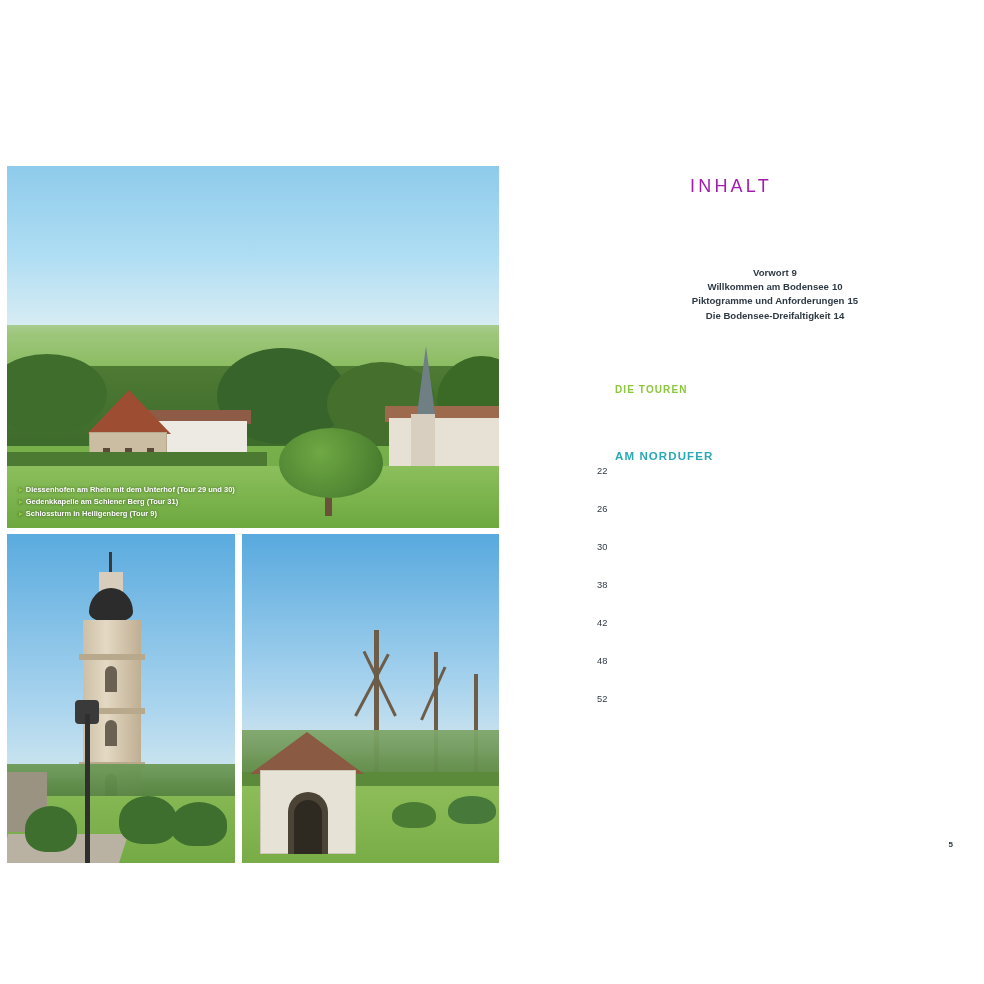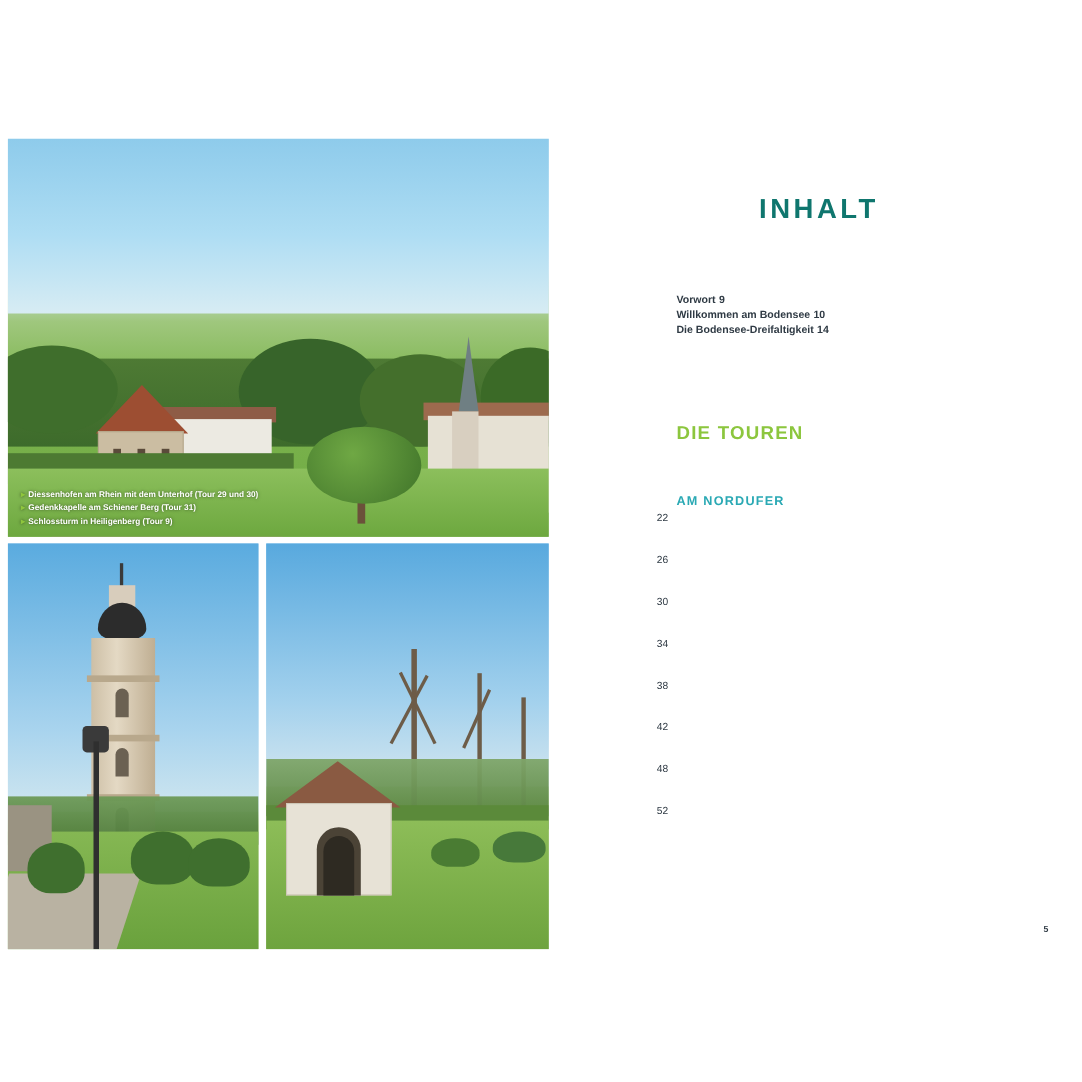--- a/index.html
+++ b/index.html
@@ -29,20 +29,21 @@
     top: 126px;
     width: 492px;
     height: 737px;
     background: #ffffff;
     overflow: hidden;
   }
 
   .photo {
     position: absolute;
     overflow: hidden;
+    margin-top: 40px;
   }
 
   
   .photo-top {
     left: 0;
     top: 0;
     width: 492px;
     height: 362px;
     background: linear-gradient(to bottom, #9dd3ef 0%, #bfe2f4 26%, #cfe8f2 33%, #9fc77d 46%, #7db44e 62%, #6faa44 100%);
   }
@@ -333,49 +334,50 @@
     left: 499px;
     top: 126px;
     width: 478px;
     height: 737px;
     background: #ffffff;
   }
   .inhalt-title {
     position: absolute;
     left: 191px;
     top: 50px;
-    font-size: 25px;
+    font-size: 18px;
     letter-spacing: 3.2px;
-    font-weight: bold;
-    color: #0f766e;
+    font-weight: normal;
+    color: #a21caf;
   }
 
   .front-list {
     position: absolute;
     left: 116px;
     top: 140px;
     width: 320px;
+    text-align: center;
   }
   .front-item {
     font-size: 9.6px;
     font-weight: bold;
     color: #2f3a44;
     line-height: 14.2px;
     white-space: nowrap;
   }
   .front-item .pg {
     font-weight: bold;
     color: #2f3a44;
     margin-left: 3px;
   }
 
   .section-head {
     position: absolute;
     left: 116px;
-    font-size: 17px;
+    font-size: 10px;
     font-weight: bold;
     letter-spacing: 1.1px;
     color: #8cc63e;
   }
   .section-head.touren { top: 258px; }
   .section-head.norduf {
     top: 324px;
     color: #2aa9b4;
     font-size: 11.5px;
     letter-spacing: 1.1px;
@@ -533,20 +535,23 @@
     <div class="inhalt-title">INHALT</div>
 
     <div class="front-list">
       <div class="front-item">
         <span>Vorwort</span><span class="pg">9</span>
       </div>
       <div class="front-item">
         <span>Willkommen am Bodensee</span><span class="pg">10</span>
       </div>
       <div class="front-item">
+        <span>Piktogramme und Anforderungen</span><span class="pg">15</span>
+      </div>
+      <div class="front-item">
         <span>Die Bodensee-Dreifaltigkeit</span><span class="pg">14</span>
       </div>
     </div>
 
     <div class="section-head touren">DIE TOUREN</div>
     <div class="section-head norduf">AM NORDUFER</div>
 
     <div class="tours">
 
       <div class="tour">
@@ -563,26 +568,20 @@
         <span class="page">26</span>
       </div>
 
       <div class="tour">
         <span class="num">3</span>
         <span class="title">Monster und Vulkane</span>
         <span class="sub">Von Welschingen über den Hohenhewen nach Engen</span>
         <span class="page">30</span>
       </div>
 
-      <div class="tour">
-        <span class="num">4</span>
-        <span class="title">Gipfelbewohner im Hegau</span>
-        <span class="sub">Vom Mägdeberg nach Aach</span>
-        <span class="page">34</span>
-      </div>
 
       <div class="tour">
         <span class="num">5</span>
         <span class="title">Gespenster und Gleise</span>
         <span class="sub">Von Hoppetenzell nach Mühlingen</span>
         <span class="page">38</span>
       </div>
 
       <div class="tour">
         <span class="num">6</span>

